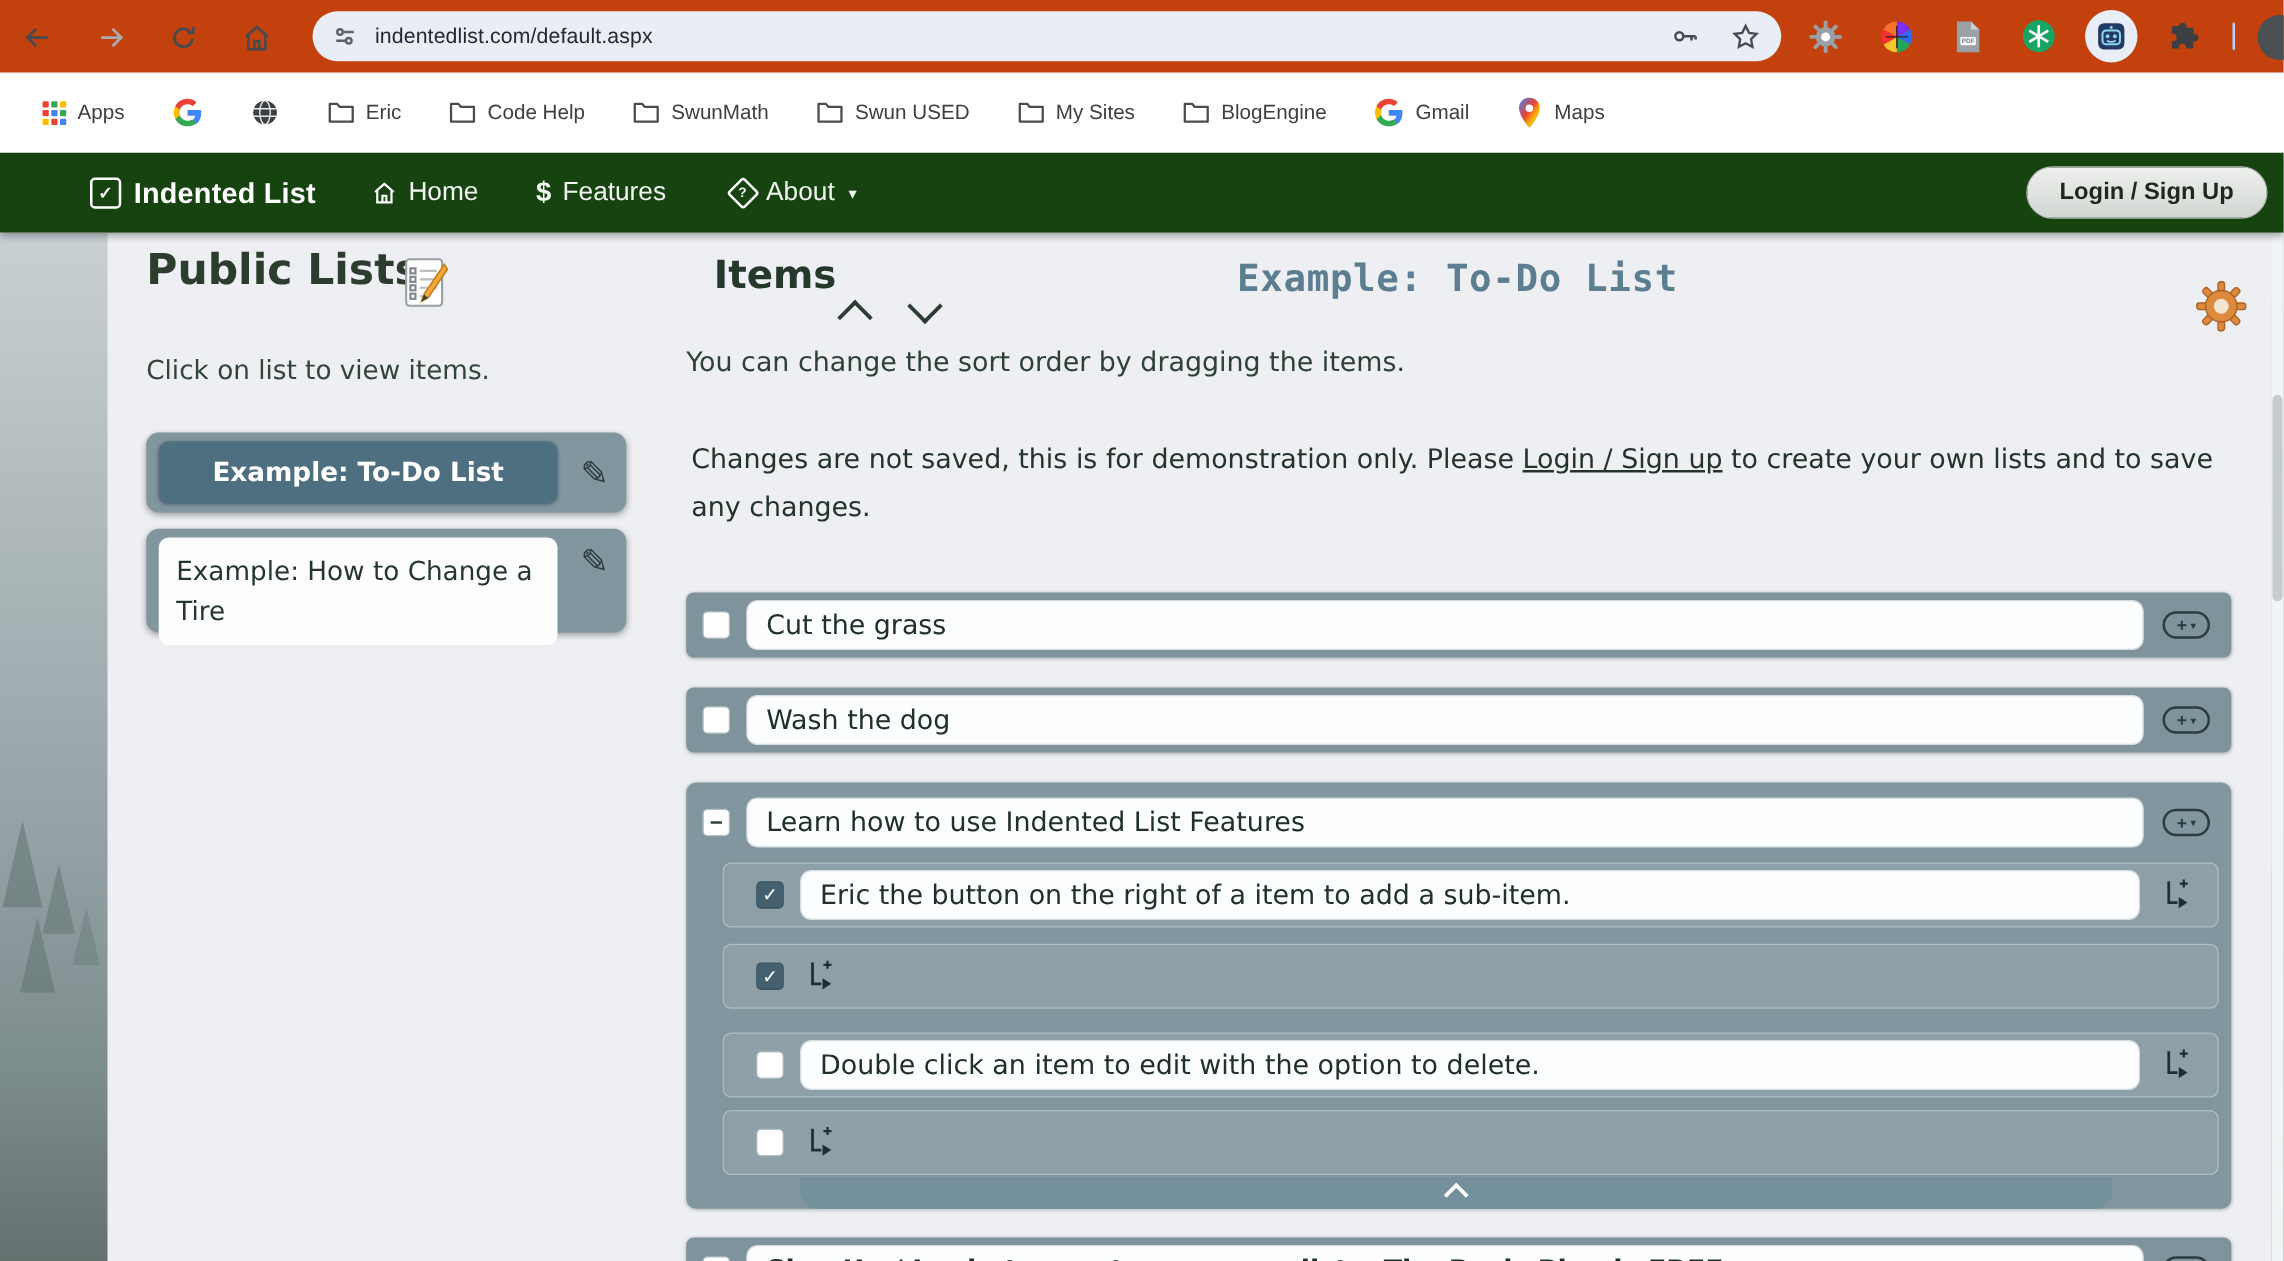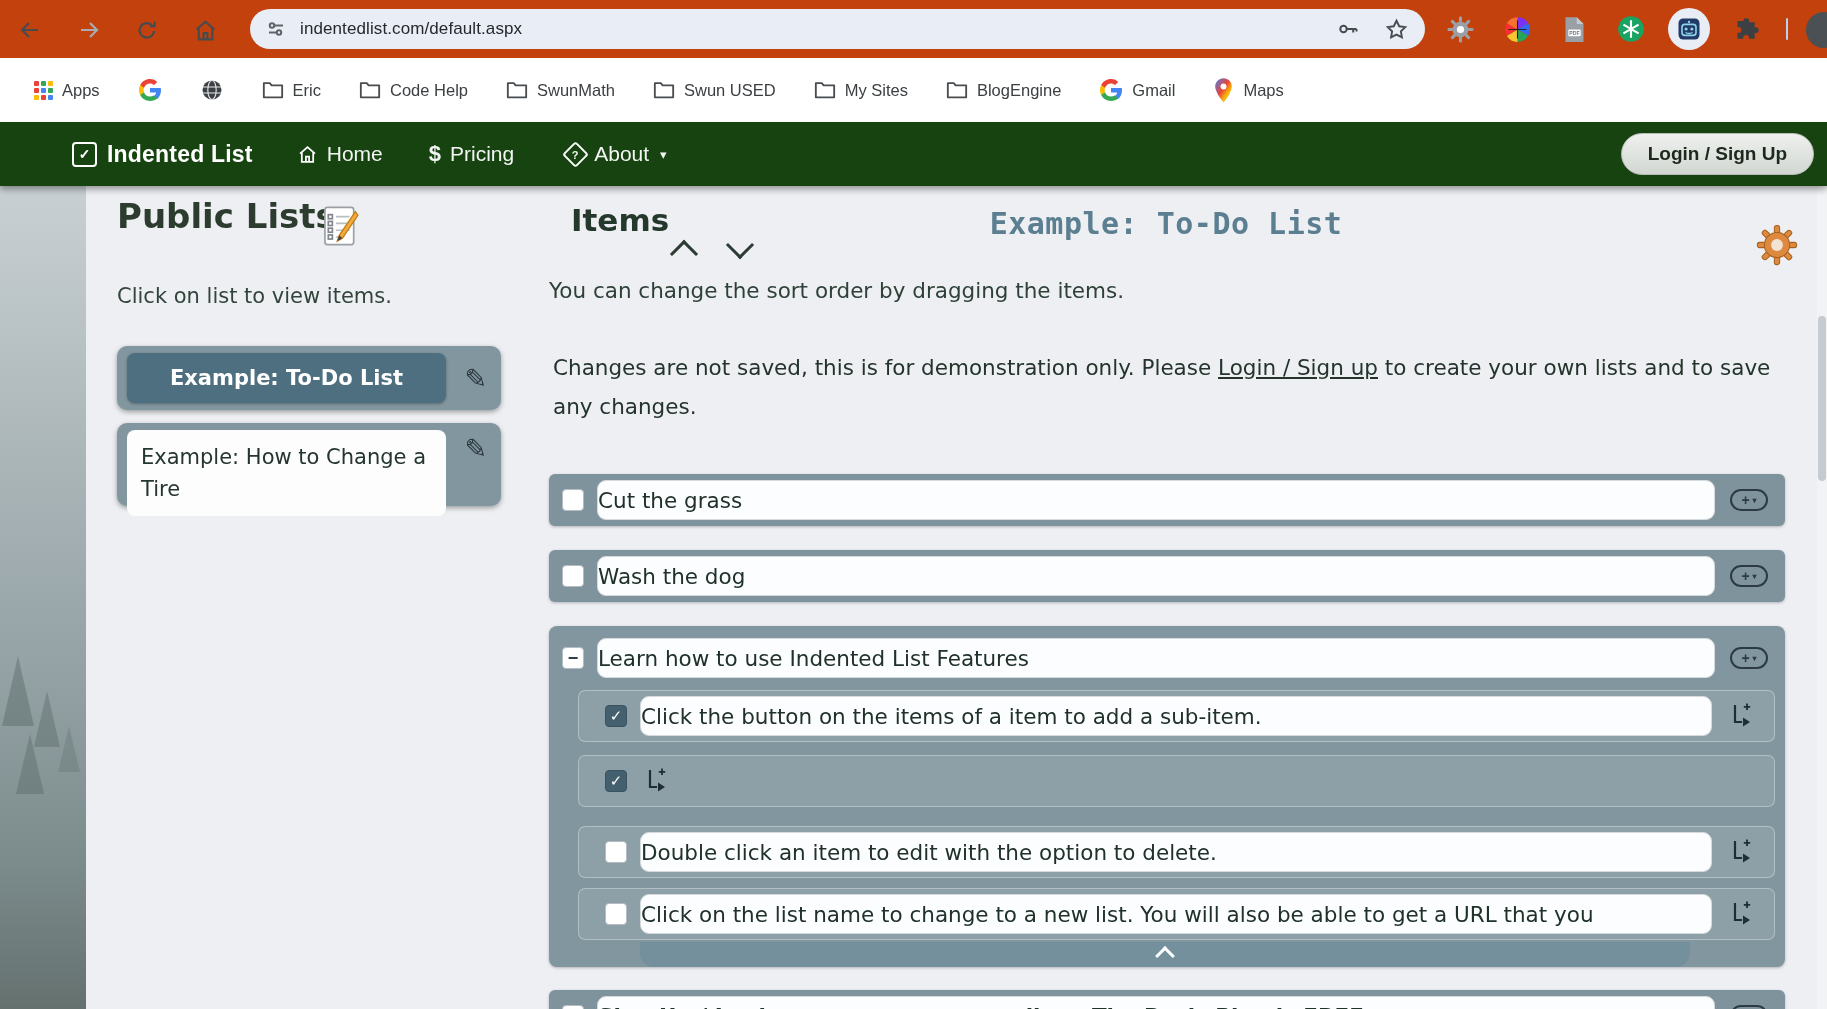--- a/index.html
+++ b/index.html
@@ -84,21 +84,21 @@
   .notice a{color:#24342c}
 
   
   .row{position:absolute;left:463px;width:1236px;height:52px;background:#7f939d;border-radius:6px;
        display:flex;align-items:center;box-shadow:0 1px 3px rgba(0,0,0,.25)}
   .cb{width:22px;height:22px;background:#fff;border:1px solid #b3bdc2;border-radius:4px;margin-left:13px;flex:none;
       display:flex;align-items:center;justify-content:center;font-size:15px;color:#fff;box-sizing:border-box}
   .cb.checked{background:#44606e;border-color:#3a525e}
   .cb.minusbox{color:#2e3d44;font-size:18px;font-weight:bold}
   .iteminput{flex:1;height:40px;background:#fcfdfe;border:1px solid #d4dadd;border-radius:9px;margin-left:13px;
-             display:flex;align-items:center;font-size:21.5px;color:#20312a;
+             display:flex;align-items:center;padding-left:15px;font-size:21.5px;color:#20312a;
              font-family:"DejaVu Sans",sans-serif;white-space:nowrap;overflow:hidden;box-sizing:border-box}
   .addpill{width:38px;height:22px;border:2px solid #2c3b42;border-radius:11px;background:none;margin:0 17px 0 15px;flex:none;
            display:flex;align-items:center;justify-content:center;gap:3px;color:#2c3b42;font-size:14px;font-weight:bold;padding:0}
   .addpill .sm{font-size:8px}
   .r1{top:288px}.r2{top:364px}.r5{top:804px}
   .r5 .iteminput{font-weight:bold}
   .group{position:absolute;left:463px;top:440px;width:1236px;height:341px;background:#8296a0;border-radius:8px;box-shadow:0 1px 3px rgba(0,0,0,.25)}
   .prow{position:absolute;left:0;top:6px;width:1236px;background:none;box-shadow:none}
   .subrow{position:absolute;left:29px;width:1197px;height:52px;background:#8da0a8;border:1px solid rgba(255,255,255,.32);
           border-radius:7px;display:flex;align-items:center;box-sizing:border-box}
@@ -322,21 +322,21 @@
   <span class="navlink nav-home">
     <svg width="21" height="21" viewBox="0 0 24 24" fill="none" stroke="#fff" stroke-width="2">
         <path d="M3.5 11 L12 3.5 20.5 11"></path>
         <path d="M5.5 9.5 V20.5 H18.5 V9.5"></path>
         <path d="M10.2 20.5 v-6 h3.6 v6"></path>
       </svg>
     <span>Home</span>
   </span>
   <span class="navlink nav-pricing">
     <em class="dollar">$</em>
-    <span>Pricing</span>
+    <span>Features</span>
   </span>
   <span class="navlink nav-about">
     <span class="diamond">
         <em>?</em>
       </span>
     <span>About</span>
     <em class="caret">▾</em>
   </span>
   <button class="loginbtn">Login / Sign Up</button>
 </div>
@@ -442,21 +442,21 @@
             <span>+</span>
             <span class="sm">▾</span>
           </button>
       </div>
 
       <div class="subrow s1">
         <span class="cb checked">
             <i>✓</i>
           </span>
         <div class="iteminput">
-            <span>Click the button on the items of a item to add a sub-item.</span>
+            <span>Eric the button on the right of a item to add a sub-item.</span>
           </div>
         <button class="subadd"><svg width="28" height="30" viewBox="0 0 26 30" fill="none" stroke="#1f2e35" stroke-width="2.2">
               <path d="M7 4 V21 H14"></path>
               <path d="M15 16.5 L22 21 L15 25.5 Z" fill="#1f2e35" stroke="none"></path>
               <path d="M19 2.5 V9 M15.8 5.8 H22.2" stroke-width="1.8"></path>
             </svg></button>
       </div>
 
       <div class="subrow s2">
         <span class="cb checked">
@@ -480,23 +480,20 @@
               <path d="M7 4 V21 H14"></path>
               <path d="M15 16.5 L22 21 L15 25.5 Z" fill="#1f2e35" stroke="none"></path>
               <path d="M19 2.5 V9 M15.8 5.8 H22.2" stroke-width="1.8"></path>
             </svg></button>
       </div>
 
       <div class="subrow s4">
         <span class="cb">
             <i></i>
           </span>
-        <div class="iteminput">
-            <span>Click on the list name to change to a new list. You will also be able to get a URL that you</span>
-          </div>
         <button class="subadd"><svg width="28" height="30" viewBox="0 0 26 30" fill="none" stroke="#1f2e35" stroke-width="2.2">
               <path d="M7 4 V21 H14"></path>
               <path d="M15 16.5 L22 21 L15 25.5 Z" fill="#1f2e35" stroke="none"></path>
               <path d="M19 2.5 V9 M15.8 5.8 H22.2" stroke-width="1.8"></path>
             </svg></button>
       </div>
 
       <button class="collapsebar">
           <em></em>
         </button>

